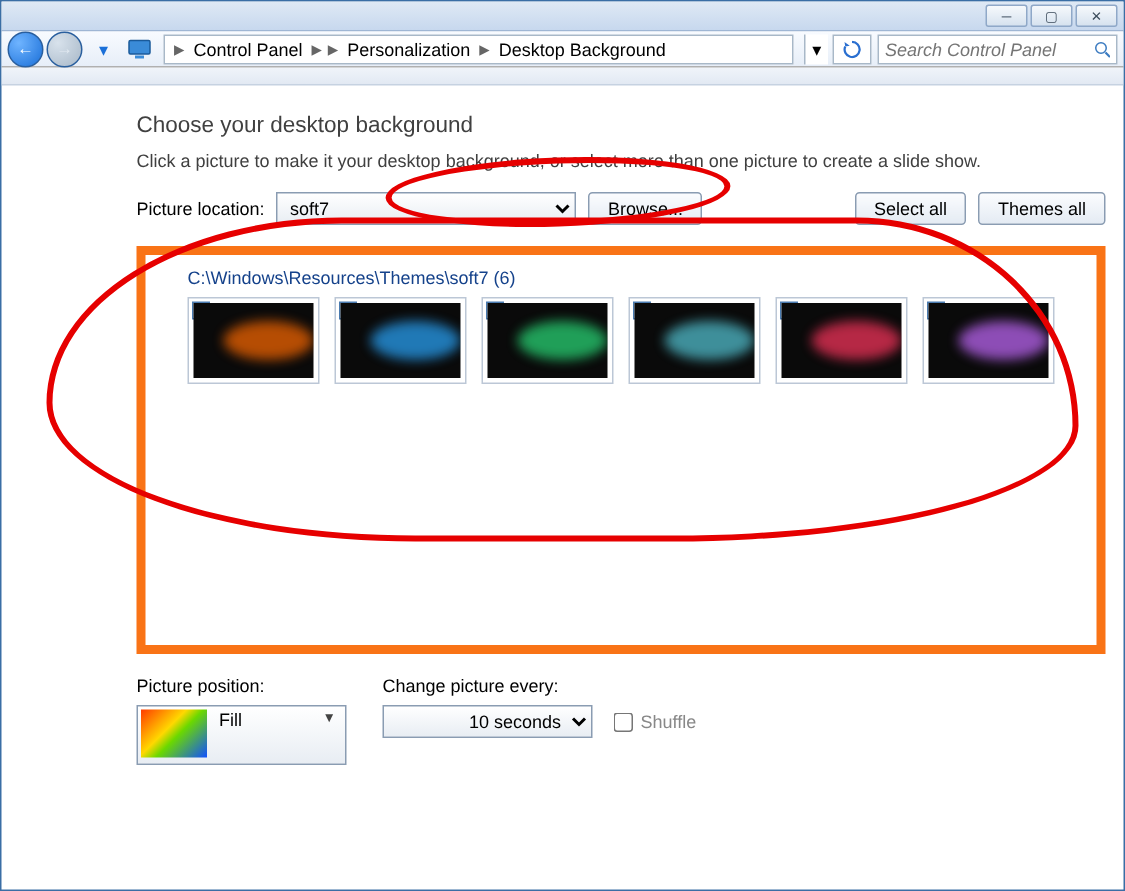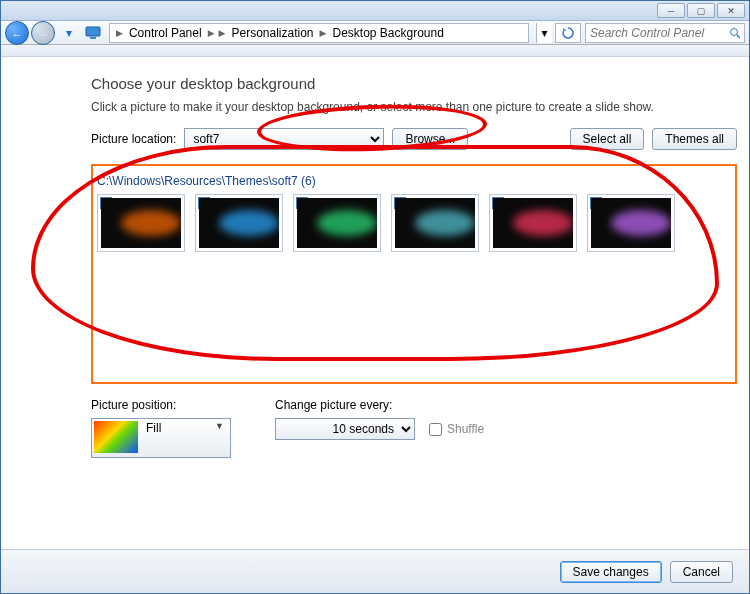--- a/index.html
+++ b/index.html
@@ -19,28 +19,28 @@
   .searchbox input { border:none; outline:none; color:#888; font-style:italic; width:100%; font-size:12px;}
   .thin-bar { height:12px; background:linear-gradient(#f0f4fa,#e2e9f3); border-bottom:1px solid #c6d2e1;}
   .content { position:absolute; top:58px; left:0; right:0; bottom:44px; padding:16px 12px 0 90px; overflow:hidden;}
   h1.hdr { color:#404040; font-size:15px; font-weight:normal; margin-bottom:8px;}
   .sub { color:#404040; margin-bottom:14px;}
   .row { display:flex; align-items:center; gap:8px; margin-bottom:14px;}
   .plabel { color:#000; white-space:nowrap;}
   select.dd { border:1px solid #8a9cb2; background:linear-gradient(#fff,#e8edf3); height:22px; padding:0 4px;}
   .btn { height:22px; padding:0 12px; background:linear-gradient(#fbfcfe,#e4ebf3); border:1px solid #8a9cb2; border-radius:3px; cursor:default;}
   .btn.primary { border:1px solid #3b8bd8; box-shadow:0 0 0 1px #7fb8ef inset;}
-  .gallery { border:2px solid #f97316; height:220px; padding:8px 4px; overflow:hidden;}
+  .gallery { border:6px solid #f97316; height:272px; padding:8px 28px; overflow:hidden;}
   .group-title { color:#15428b; margin-bottom:6px;}
   .thumbs { display:flex; gap:10px;}
   .thumb-wrap { position:relative; border:1px solid #bcc7d6; padding:3px; background:#fff; width:88px;}
   .thumb { width:80px; height:50px; background:#0a0a0a; position:relative; overflow:hidden;}
   .glow { position:absolute; top:12px; left:20px; width:60px; height:26px; border-radius:50%; filter:blur(4px); opacity:0.7;}
   .chk { position:absolute; top:2px; left:2px; width:12px; height:12px; background:#fff; border:1px solid #4a7bb0; display:flex; align-items:center; justify-content:center; font-size:9px; color:#2a6fd0;}
-  .bottom-row { display:flex; gap:44px; margin-top:14px;}
+  .bottom-row { display:flex; gap:24px; margin-top:14px;}
   .col { display:flex; flex-direction:column; gap:6px;}
   .posbox { width:140px; height:40px; border:1px solid #8a9cb2; background:linear-gradient(#fff,#e8edf3); display:flex; align-items:flex-start; padding:2px; position:relative;}
   .posbox .swatch { width:44px; height:32px; background:linear-gradient(135deg,#ff3b00 0%,#ffd800 40%,#6bd800 55%,#1050ff 100%); margin-right:8px;}
   .posbox .carrot { position:absolute; right:6px; font-size:9px; color:#444;}
   .shuffle { display:flex; align-items:center; gap:5px; color:#888;}
   .shuffle input { accent-color:#888;}
   .footer { position:absolute; bottom:0; left:0; right:0; height:44px; background:linear-gradient(#f3f6fa,#e1e8f1); border-top:1px solid #c2cdd9; display:flex; justify-content:flex-end; align-items:center; padding:0 16px; gap:8px;}
   
   .ann-brush { position:absolute; border:4px solid #e60000; border-radius:60% 55% 62% 58% / 60% 62% 55% 62%; pointer-events:none;}
   .ann-oval1 { top:104px; left:256px; width:230px; height:46px; border-radius:50%/50%; transform:rotate(-2deg);}
@@ -168,20 +168,16 @@
           </select>
           <label class="shuffle">
             <input type="checkbox" style="">
             <span>Shuffle</span>
           </label>
         </div>
       </div>
     </div>
   </div>
 
-  <div class="footer">
-    <button class="btn primary">Save changes</button>
-    <button class="btn">Cancel</button>
-  </div>
 
   <div class="ann-brush ann-oval1"></div>
   <div class="ann-brush ann-big"></div>
 </div>
 
 </body></html>

